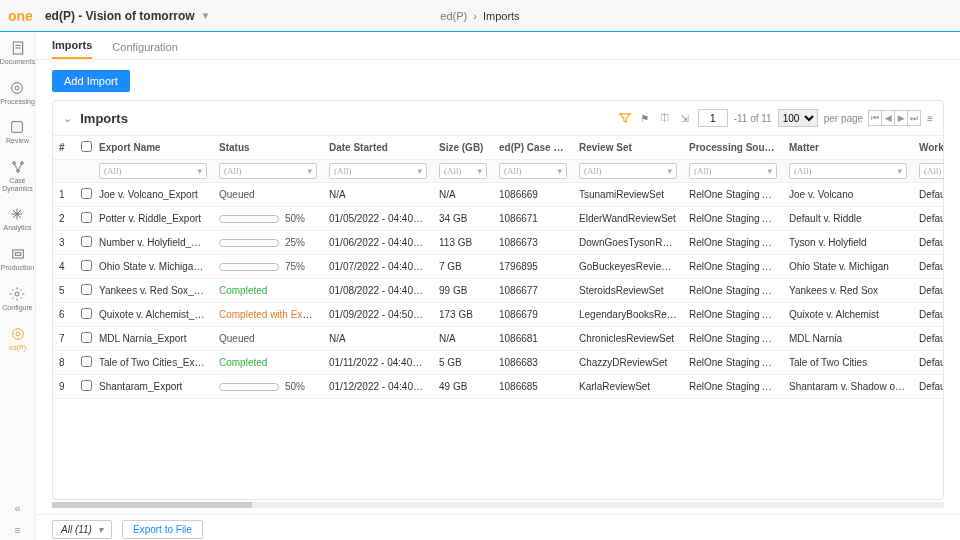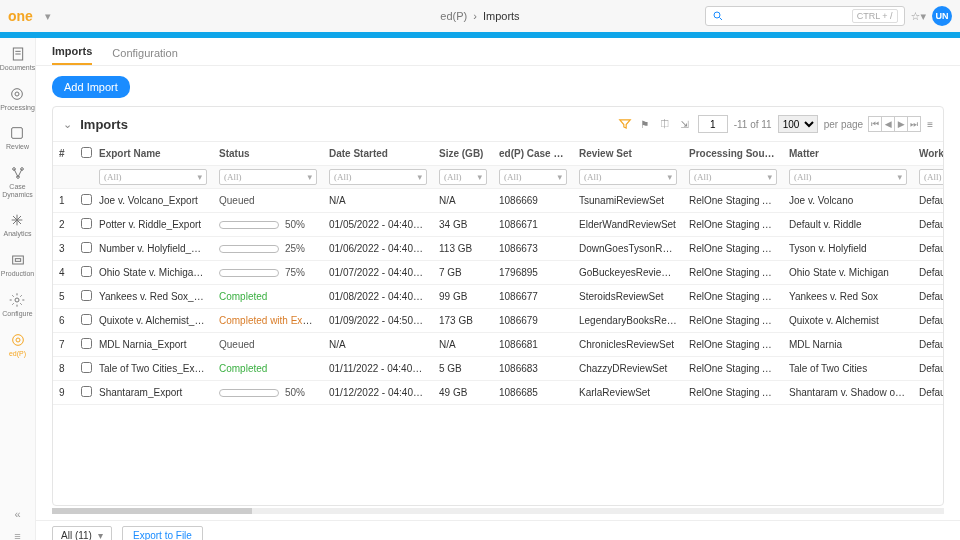--- a/index.html
+++ b/index.html
@@ -1,17 +1,17 @@
 <!DOCTYPE html>
 <html><head>
 <meta charset="utf-8">
 <style>
 * { box-sizing: border-box; margin: 0; padding: 0; }
 body { font-family: -apple-system, "Segoe UI", Arial, sans-serif; font-size: 11px; color: #333; background: #fff; width: 960px; height: 540px; overflow: hidden; }
-.topbar { height: 38px; background: #f7f7f7; border-bottom: 6px solid #0ea5e9; display: flex; align-items: center; padding: 0 8px; gap: 8px; }
+.topbar { height: 32px; background: #f7f7f7; border-bottom: 1px solid #0ea5e9; display: flex; align-items: center; padding: 0 8px; gap: 8px; }
 .brand { color: #f5a623; font-weight: 700; font-size: 14px; margin-right: 4px; }
 .ws-name { font-weight: 600; font-size: 12px; color: #333; }
 .breadcrumb-area { margin-left: auto; margin-right: auto; color: #777; font-size: 11px; display: flex; gap: 6px; align-items: center; position: absolute; left: 50%; transform: translateX(-50%); }
 .breadcrumb-cur { color: #333; }
 .top-right { margin-left: auto; display: flex; align-items: center; gap: 6px; }
 .searchbox { width: 200px; height: 20px; border: 1px solid #cfcfcf; border-radius: 3px; display: flex; align-items: center; padding: 0 6px; background: #fff; }
 .searchbox svg { width: 12px; height: 12px; }
 .search-hint { font-size: 9px; color: #aaa; border: 1px solid #ddd; border-radius: 2px; padding: 1px 4px; margin-left: auto; }
 .star-icon { color: #999; }
 .avatar { width: 20px; height: 20px; border-radius: 50%; background: #1a8cff; color: #fff; display: flex; align-items: center; justify-content: center; font-size: 9px; font-weight: 600; }
@@ -20,21 +20,21 @@
 .side-item { display: flex; flex-direction: column; align-items: center; gap: 2px; color: #777; cursor: pointer; }
 .side-item.active { color: #f5a623; }
 .side-item svg { width: 16px; height: 16px; }
 .side-label { font-size: 7px; text-align: center; line-height: 1.1; }
 .sidebar-bottom { margin-top: auto; margin-bottom: 8px; display: flex; flex-direction: column; align-items: center; gap: 10px; color: #999; }
 .main { flex: 1; display: flex; flex-direction: column; overflow: hidden; }
 .tabs-row { height: 28px; display: flex; align-items: flex-end; padding: 0 16px; gap: 20px; border-bottom: 1px solid #eee; }
 .tab { font-size: 11px; color: #888; padding-bottom: 6px; cursor: pointer; }
 .tab.active { color: #333; border-bottom: 2px solid #f5a623; font-weight: 600; }
 .btn-row { padding: 10px 16px 8px; }
-.btn-primary { background: #1a8cff; color: #fff; border: none; border-radius: 10px; padding: 5px 12px; font-size: 11px; cursor: pointer; }
+.btn-primary { background: #1a8cff; color: #fff; border: none; border-radius: 2px; padding: 5px 12px; font-size: 11px; cursor: pointer; }
 .panel { margin: 0 16px; border: 1px solid #e5e5e5; border-radius: 4px; display: flex; flex-direction: column; flex: 1; min-height: 0; }
 .panel-head { display: flex; align-items: center; padding: 8px 10px; gap: 8px; border-bottom: 1px solid #eee; }
 .panel-title { font-weight: 600; font-size: 13px; }
 .panel-tools { margin-left: auto; display: flex; align-items: center; gap: 6px; color: #888; font-size: 10px; }
 .tool-icon { width: 14px; height: 14px; display: inline-flex; align-items: center; justify-content: center; color: #f5a623; }
 .page-input { width: 30px; height: 18px; border: 1px solid #ccc; text-align: center; font-size: 10px; }
 .perpage { width: 40px; height: 18px; border: 1px solid #ccc; font-size: 10px; }
 .pager-btns { display: flex; gap: 0; }
 .pager-btns span { width: 14px; height: 16px; border: 1px solid #ccc; display: inline-flex; align-items: center; justify-content: center; font-size: 9px; color: #999; margin-left: -1px; cursor: pointer; }
 .table-wrap { overflow-x: auto; flex: 1; }
@@ -56,47 +56,37 @@
 .col-name { width: 120px; }
 .col-status { width: 110px; }
 .col-date { width: 110px; }
 .col-size { width: 60px; }
 .col-case { width: 80px; }
 .col-review { width: 110px; }
 .col-loc { width: 100px; }
 .col-matter { width: 130px; }
 .col-ws { width: 90px; }
 .footer { height: 30px; display: flex; align-items: center; padding: 0 16px; gap: 10px; border-top: 1px solid #eee; margin-top: 6px; }
-.footer-sel { border: 1px solid #ccc; padding: 3px 8px; font-size: 10px; border-radius: 2px; display: flex; align-items: center; gap: 6px; cursor: pointer; }
+.footer-sel { border: 1px solid #ccc; padding: 3px 8px; font-size: 10px; border-radius: 2px; display: flex; align-items: center; gap: 6px; cursor: pointer; font-style: italic; }
 .footer-link { border: 1px solid #ccc; padding: 3px 10px; font-size: 10px; border-radius: 2px; color: #1a8cff; cursor: pointer; }
 input[type=checkbox] { width: 11px; height: 11px; }
 .hscroll { height: 6px; margin: 2px 16px 0; background: #eee; position: relative; }
 .hscroll-thumb { position: absolute; left: 0; width: 200px; height: 6px; background: #ccc; }
 </style>
 </head>
 <body>
 
 <div class="topbar">
   <span class="brand">one</span>
+  <span class="ws-name">ed(P) - Vision of tomorrow</span>
   <span style="color:#999;">▾</span>
   <div class="breadcrumb-area">
     <span>ed(P)</span>
     <span>›</span>
     <span class="breadcrumb-cur">Imports</span>
-  </div>
-  <div class="top-right">
-    <div class="searchbox">
-      <svg viewBox="0 0 24 24" fill="none" stroke="#1a8cff" stroke-width="2">
-          <circle cx="10" cy="10" r="6"></circle>
-          <line x1="15" y1="15" x2="20" y2="20"></line>
-        </svg>
-      <span class="search-hint">CTRL + /</span>
-    </div>
-    <span class="star-icon">☆▾</span>
-    <div class="avatar">UN</div>
   </div>
 </div>
 
 <div class="body">
   <div class="sidebar">
     <div class="side-item">
         <svg viewBox="0 0 24 24" fill="none" stroke="currentColor" stroke-width="1.5">
           <rect x="5" y="3" width="14" height="18"></rect>
           <line x1="8" y1="8" x2="16" y2="8"></line>
           <line x1="8" y1="12" x2="16" y2="12"></line>

